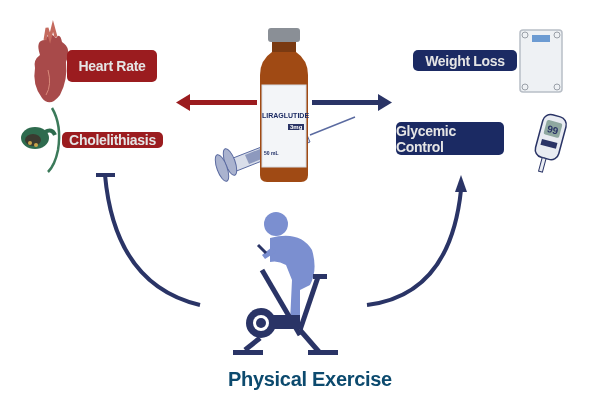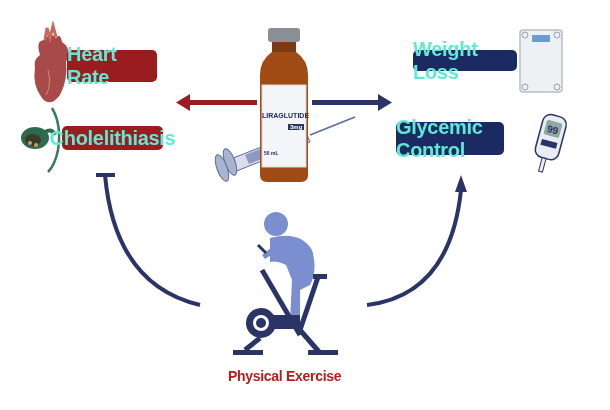--- a/index.html
+++ b/index.html
@@ -1,27 +1,27 @@
 <!DOCTYPE html>
 <html><head>
   <meta charset="utf-8">
   <style>
     html, body { margin: 0; padding: 0; background: #ffffff; }
     body { width: 610px; height: 410px; position: relative; overflow: hidden; font-family: "Liberation Sans", sans-serif; }
     .box {
-      position: absolute; color: #5eead4; font-weight: bold; font-size: 20px;
+      position: absolute; color: #e5e5e5; font-weight: bold; font-size: 14px;
       display: flex; align-items: center; justify-content: center;
       border-radius: 5px; letter-spacing: -0.3px;
       font-family: "Liberation Sans", sans-serif;
     }
     .red { background: #9b1c1f; }
     .navy { background: #1b2a63; }
     svg { position: absolute; left: 0; top: 0; }
     .label {
-      position: absolute; color: #b91c1c; font-weight: bold; font-size: 14px;
+      position: absolute; color: #0c4a6e; font-weight: bold; font-size: 20px;
       font-family: "Liberation Sans", sans-serif; letter-spacing: -0.3px;
     }
     .vial-label-text {
       position: absolute; font-family: "Liberation Sans", sans-serif; font-weight: bold;
     }
   </style>
 </head>
 <body>
 
 <svg width="610" height="410" viewBox="0 0 610 410">
@@ -113,17 +113,17 @@
     <circle cx="261" cy="323" r="5" fill="#2a3466"></circle>
     <rect x="270" y="315" width="30" height="14" fill="#2a3466"></rect>
   </g>
 </svg>
 
 <div class="vial-label-text" style="left:262px; top:112px; width:46px; font-size:7px; color:#1b2a63; text-align:center;">LIRAGLUTIDE</div>
 <div class="vial-label-text" style="left:288px; top:124px; font-size:6px; color:#ffffff; background:#2a3466; padding:0 2px;">3mg</div>
 <div class="vial-label-text" style="left:264px; top:150px; font-size:5px; color:#1b2a63;">50 mL</div>
 
 <div class="box red" style="left:67px; top:50px; width:90px; height:32px;">Heart Rate</div>
-<div class="box red" style="left:62px; top:126px; width:101px; height:24px;">Cholelithiasis</div>
+<div class="box red" style="left:62px; top:132px; width:101px; height:16px;">Cholelithiasis</div>
 <div class="box navy" style="left:413px; top:50px; width:104px; height:21px;">Weight Loss</div>
 <div class="box navy" style="left:396px; top:122px; width:108px; height:33px;">Glycemic Control</div>
 
 <div class="label" style="left:228px; top:368px;">Physical Exercise</div>
 
 </body></html>

